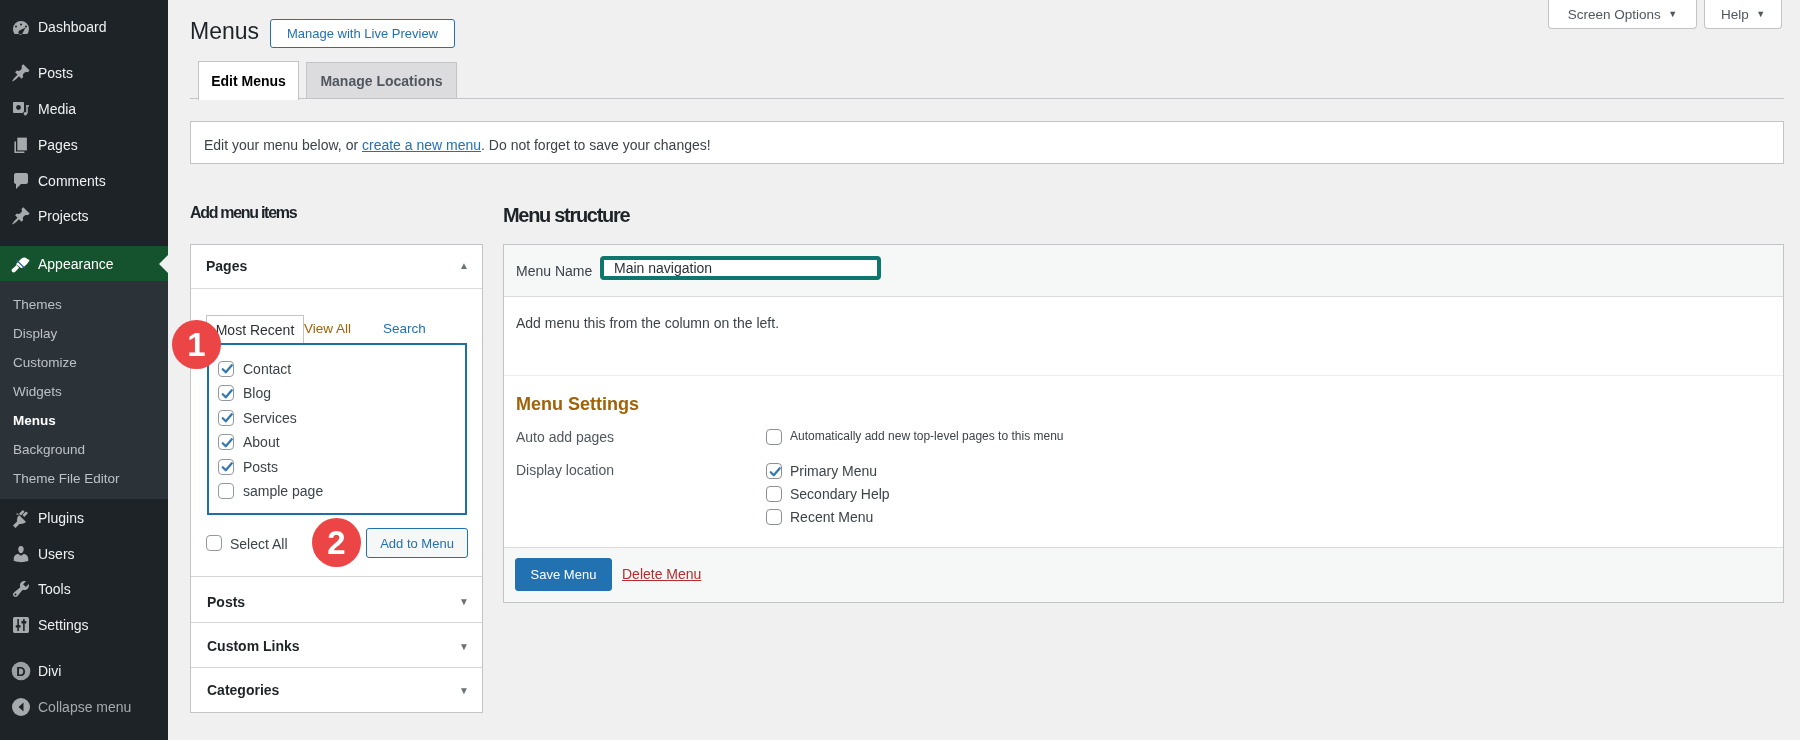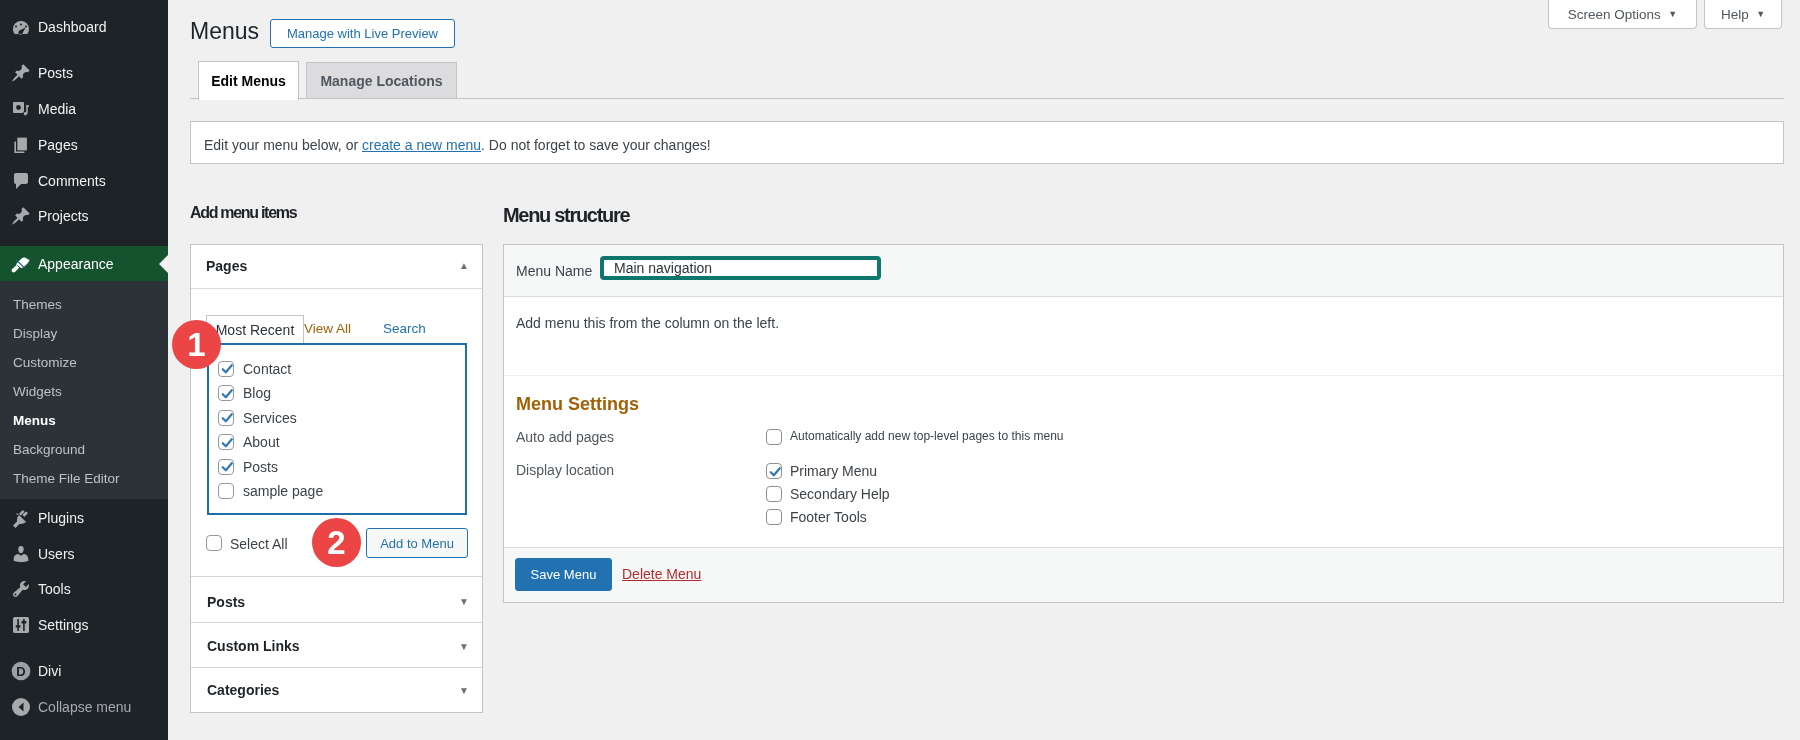--- a/index.html
+++ b/index.html
@@ -209,16 +209,16 @@
 <div class="abs" style="left:516px; top:462px; font-size:14px; color:#50575e;">Display location</div>
 <div class="cb cbs" style="left:766px; top:463px;">
     <svg viewBox="0 0 20 20">
       <path fill="none" stroke="#3579af" stroke-width="2.4" stroke-linecap="round" stroke-linejoin="round" d="M5 10.8l3.2 3.2 6.3-7.4"></path>
     </svg>
   </div>
 <div class="abs" style="left:790px; top:463px; font-size:14px; color:#3c434a;">Primary Menu</div>
 <div class="cb cbs" style="left:766px; top:486px;"></div>
 <div class="abs" style="left:790px; top:486px; font-size:14px; color:#3c434a;">Secondary Help</div>
 <div class="cb cbs" style="left:766px; top:509px;"></div>
-<div class="abs" style="left:790px; top:509px; font-size:14px; color:#3c434a;">Footer Tools</div>
+<div class="abs" style="left:790px; top:509px; font-size:14px; color:#3c434a;">Recent Menu</div>
 <div class="abs" style="left:504px; top:547px; width:1279px; height:55px; background:#f6f7f7; border-top:1px solid #dcdcde;"></div>
 <div class="abs blue-btn" style="left:515px; top:558px; width:97px; height:33px;">Save Menu</div>
 <div class="abs" style="left:622px; top:566px; font-size:14px;"><a style="color:#b32d2e; text-decoration:underline;" href="#">Delete Menu</a></div>
 
 </body></html>

